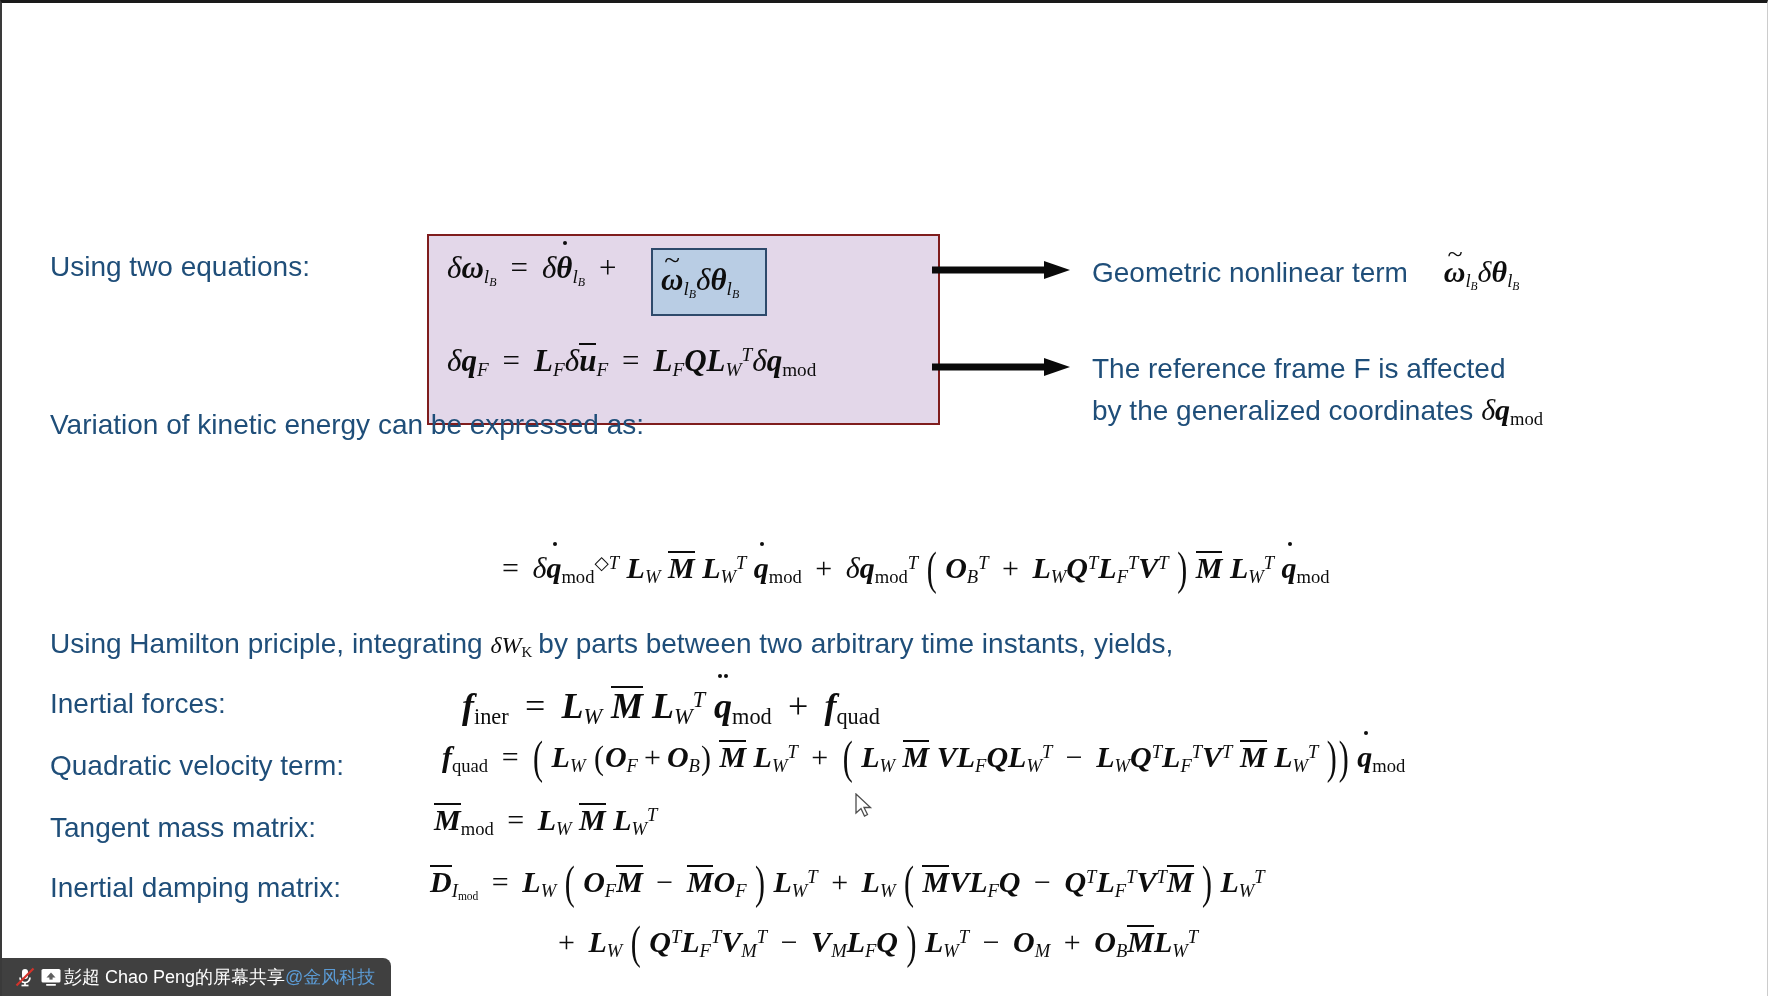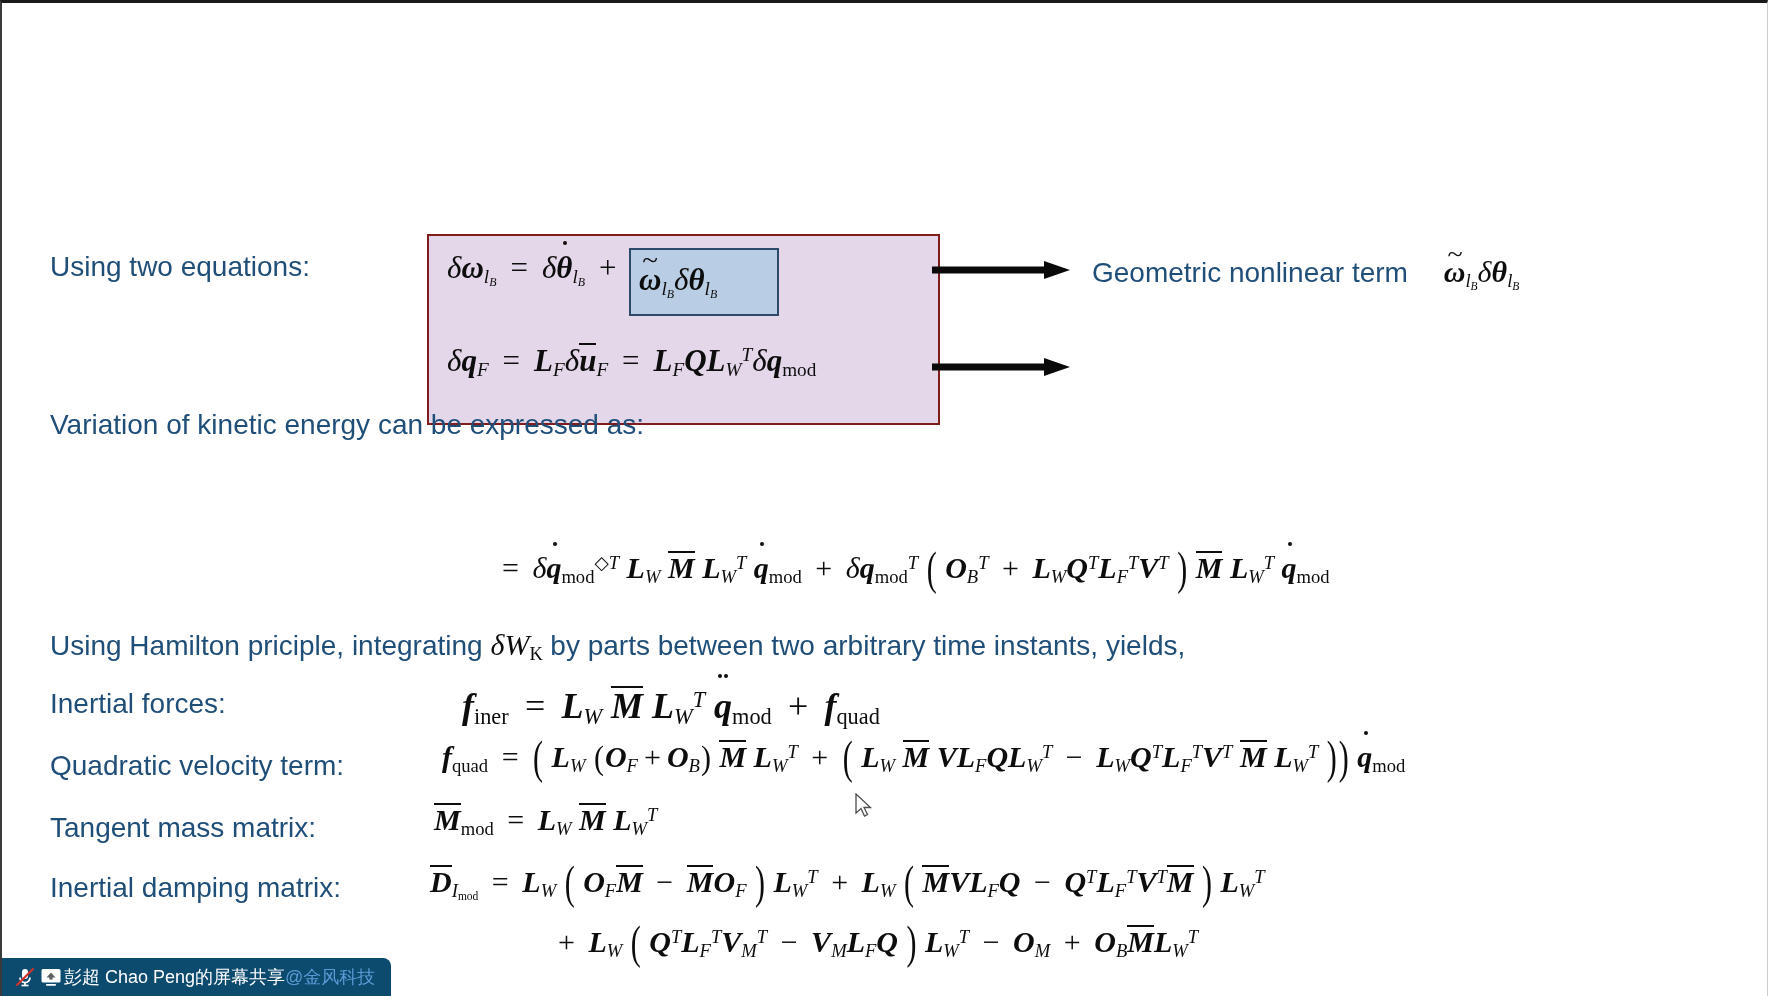--- a/index.html
+++ b/index.html
@@ -135,23 +135,23 @@
     border: 2px solid #7f1d1d;
   }
   #eq-box-row1 {
     position: absolute;
     left: 18px;
     top: 14px;
     font-size: 31px;
   }
   #eq-highlight {
     position: absolute;
-    left: 627px;
+    left: 649px;
     top: 245px;
-    width: 150px;
+    width: 116px;
     height: 68px;
     background: #b9cde4;
     border: 2px solid #2e4a6b;
   }
   #eq-highlight-inner {
     position: absolute;
     left: 8px;
     top: 12px;
     font-size: 31px;
   }
@@ -203,21 +203,21 @@
   }
 
   #hamilton-line {
     position: absolute;
     left: 48px;
     top: 625px;
     font-size: 28px;
     color: #1f4e79;
     white-space: nowrap;
   }
-  #hamilton-math { font-size: 30px; }
+  #hamilton-math { font-size: 24px; }
 
   #row-inertial-label  { left: 48px;  top: 685px; }
   #row-quad-label      { left: 48px;  top: 747px; }
   #row-mass-label      { left: 48px;  top: 809px; }
   #row-damp-label      { left: 48px;  top: 869px; }
 
   #eq-inertial {
     position: absolute;
     left: 460px;
     top: 682px;
@@ -259,21 +259,21 @@
   
   #share-bar {
     position: absolute;
     left: 0;
     bottom: 0;
     height: 38px;
     display: flex;
     align-items: center;
     gap: 0;
     padding: 0 16px 0 10px;
-    background: #0c4a6e;
+    background: #404040;
     border-top-right-radius: 8px;
   }
   #share-bar .icon-wrap {
     display: flex;
     align-items: center;
     justify-content: center;
     width: 26px;
     height: 26px;
   }
   #share-title {
@@ -328,20 +328,29 @@
     <polygon points="112,3 138,12 112,21" fill="#0a0a0a"></polygon>
   </svg>
 
   <div id="geo-term">
     <span>Geometric nonlinear term</span>
     <span id="geo-term-math" class="math">
       <span class="tilde mbi">ω</span><sub><span class="mi">l</span><sub class="mi">B</sub></sub><span class="mi">δ</span><span class="mbi">θ</span><sub><span class="mi">l</span><sub class="mi">B</sub></sub>
     </span>
   </div>
 
+  <div id="frame-note">
+    <div>The reference frame F is affected</div>
+    <div>
+      <span>by the generalized coordinates</span>
+      <span class="math" style="font-size:30px;">
+        <span class="mi">δ</span><span class="mbi">q</span><sub class="rm">mod</sub>
+      </span>
+    </div>
+  </div>
 
   <div class="body-label" style="left:48px; top:406px;">Variation of kinetic energy can be expressed as:</div>
 
 
   <div id="keq2" class="math">
     <span class="mup">= </span>
     <span class="mi">δ</span><span class="dot1 mbi">q</span><sub class="rm">mod</sub><sup>◇<span class="mi">T</span></sup>
     <span class="mbi">L</span><sub class="mi">W</sub>
     <span class="ovl mbi">M</span>
     <span class="mbi">L</span><sub class="mi">W</sub><sup class="mi">T</sup>

